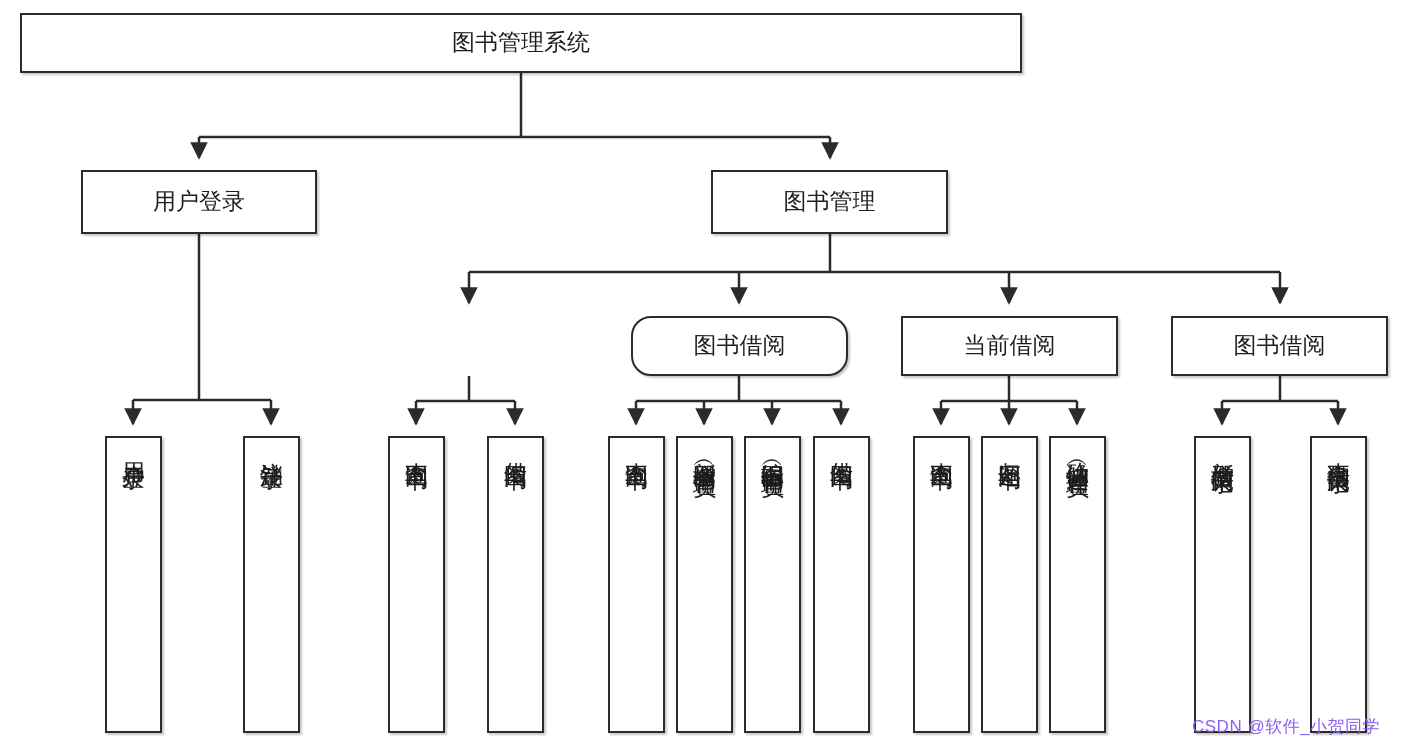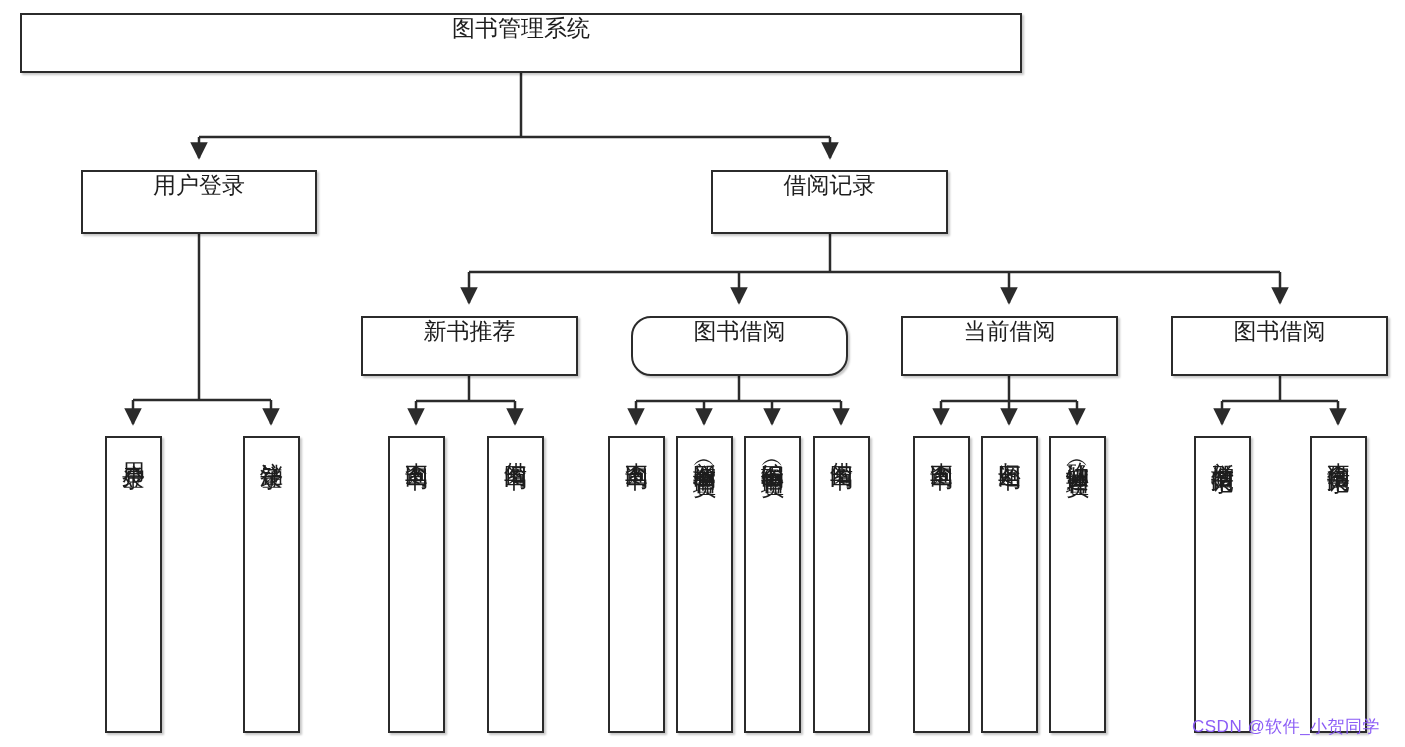--- a/index.html
+++ b/index.html
@@ -24,20 +24,21 @@
     width: 1405px;
     height: 747px;
     pointer-events: none;
   }
   .node {
     position: absolute;
     box-sizing: border-box;
     border: 2px solid #2b2b2b;
     background: #ffffff;
     display: flex;
+    align-items: center;
     justify-content: center;
     box-shadow: 2px 2px 2px rgba(0,0,0,0.22);
   }
   .node .label {
     color: #1d1d1d;
     line-height: 1.18;
     text-align: center;
     white-space: nowrap;
   }
   
@@ -124,26 +125,23 @@
   </svg>
 
   <div class="node root horiz" style="left:20px; top:13px; width:1002px; height:60px;">
     <span class="label">图书管理系统</span>
   </div>
 
   <div class="node horiz" style="left:81px; top:170px; width:236px; height:64px;">
     <span class="label">用户登录</span>
   </div>
   <div class="node horiz" style="left:711px; top:170px; width:237px; height:64px;">
-    <span class="label">借阅记录</span>
+    <span class="label">图书管理</span>
   </div>
 
-  <div class="node horiz" style="left:361px; top:316px; width:217px; height:60px;">
-    <span class="label">新书推荐</span>
-  </div>
   <div class="node horiz" style="left:631px; top:316px; width:217px; height:60px;border-radius:20px;">
     <span class="label">图书借阅</span>
   </div>
   <div class="node horiz" style="left:901px; top:316px; width:217px; height:60px;">
     <span class="label">当前借阅</span>
   </div>
   <div class="node horiz" style="left:1171px; top:316px; width:217px; height:60px;">
     <span class="label">图书借阅</span>
   </div>
 

